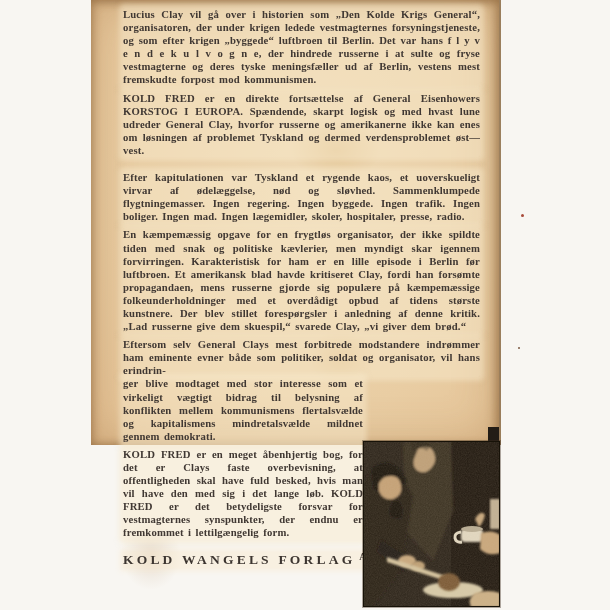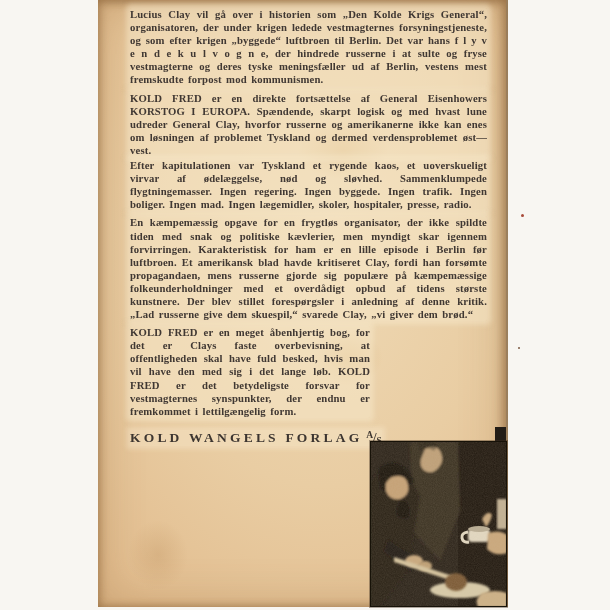--- a/index.html
+++ b/index.html
@@ -2,21 +2,21 @@
 <html><head>
 <meta charset="utf-8">
 <style>
   html,body{margin:0;padding:0;}
   body{
     width:610px;height:610px;position:relative;overflow:hidden;
     background:#f8f6f2;
     font-family:"Liberation Serif","DejaVu Serif",serif;
   }
   .scan{
-    position:absolute;left:98px;top:0;width:408px;height:607px;
+    position:absolute;left:91px;top:0;width:408px;height:445px;
     background:
       radial-gradient(ellipse 320px 420px at 55% 42%, #efd9b4 0%, #e9cda3 55%, #e2bd8f 100%);
     box-shadow:
       inset 0 0 46px rgba(139,94,44,.30),
       inset -5px 0 10px rgba(120,80,40,.35),
       inset 3px 0 8px rgba(120,80,40,.28),
       inset 0 4px 8px rgba(120,80,40,.25);
     border-right:2px solid rgba(92,70,44,.55);
   }
   .stain{position:absolute;border-radius:50%;pointer-events:none;}
@@ -34,21 +34,21 @@
     color:#403833;
   }
   .para{
     font-size:10.7px;line-height:13.1px;font-weight:700;
     text-align:justify;letter-spacing:.15px;word-spacing:1.6px;
     margin:0 0 5px 0;
     background:rgba(248,233,203,.50);
     box-shadow:0 0 5px 4px rgba(248,233,203,.50);
     border-radius:2px;
   }
-  .para.tight{margin-bottom:2px;}
+  .para.tight{margin-bottom:14px;}
   .para.narrow{width:240px;}
   .para.last-full{margin-bottom:0;}
   .publisher{
     margin-top:7px;font-size:13.5px;font-weight:700;letter-spacing:3.2px;
     color:#3c3530;white-space:nowrap;
     background:rgba(248,233,203,.45);box-shadow:0 0 5px 3px rgba(248,233,203,.45);
     display:inline-block;
   }
   .publisher .suffix{letter-spacing:0;margin-left:4px;font-size:12px;}
   .publisher .suffix .top{vertical-align:4px;font-size:9.5px;}
@@ -71,20 +71,22 @@
 <div class="scan">
   <div class="stain s1"></div>
   <div class="stain s2"></div>
   <div class="stain s3"></div>
 
   <div class="content">
     <p class="para">Lucius Clay vil gå over i historien som „Den Kolde Krigs General“, organisatoren, der under krigen ledede vestmagternes forsyningstjeneste, og som efter krigen „byggede“ luftbroen til Berlin. Det var hans f l y v e n d e   k u l v o g n e, der hindrede russerne i at sulte og fryse vestmagterne og deres tyske meningsfæller ud af Berlin, vestens mest fremskudte forpost mod kommunismen.</p>
     <p class="para tight">KOLD FRED er en direkte fortsættelse af General Eisenhowers KORSTOG I EUROPA. Spændende, skarpt logisk og med hvast lune udreder General Clay, hvorfor russerne og amerikanerne ikke kan enes om løsningen af problemet Tyskland og dermed verdensproblemet øst—vest.</p>
     <p class="para">Efter kapitulationen var Tyskland et rygende kaos, et uoverskueligt virvar af ødelæggelse, nød og sløvhed. Sammenklumpede flygtningemasser. Ingen regering. Ingen byggede. Ingen trafik. Ingen boliger. Ingen mad. Ingen lægemidler, skoler, hospitaler, presse, radio.</p>
     <p class="para">En kæmpemæssig opgave for en frygtløs organisator, der ikke spildte tiden med snak og politiske kævlerier, men myndigt skar igennem forvirringen. Karakteristisk for ham er en lille episode i Berlin før luftbroen. Et amerikansk blad havde kritiseret Clay, fordi han forsømte propagandaen, mens russerne gjorde sig populære på kæmpemæssige folkeunderholdninger med et overdådigt opbud af tidens største kunstnere. Der blev stillet forespørgsler i anledning af denne kritik. „Lad russerne give dem skuespil,“ svarede Clay, „vi giver dem brød.“</p>
+    <p class="para last-full">Eftersom selv General Clays mest forbitrede modstandere indrømmer ham eminente evner både som politiker, soldat og organisator, vil hans erindrin-</p>
+    <p class="para narrow">ger blive modtaget med stor interesse som et virkeligt vægtigt bidrag til belysning af konflikten mellem kommunismens flertalsvælde og kapitalismens mindretalsvælde mildnet gennem demokrati.</p>
     <p class="para narrow">KOLD FRED er en meget åbenhjertig bog, for det er Clays faste overbevisning, at offentligheden skal have fuld besked, hvis man vil have den med sig i det lange løb. KOLD FRED er det betydeligste forsvar for vestmagternes synspunkter, der endnu er fremkommet i lettilgængelig form.</p>
     <div class="publisher">
       <span>KOLD WANGELS FORLAG</span><span class="suffix"><span class="top">A</span><span class="slash">/</span><span class="bottom">S</span></span>
     </div>
   </div>
 
   <div class="edge-tab"></div>
 
   <div class="photo">
     <svg viewBox="0 0 137 166" xmlns="http://www.w3.org/2000/svg">

